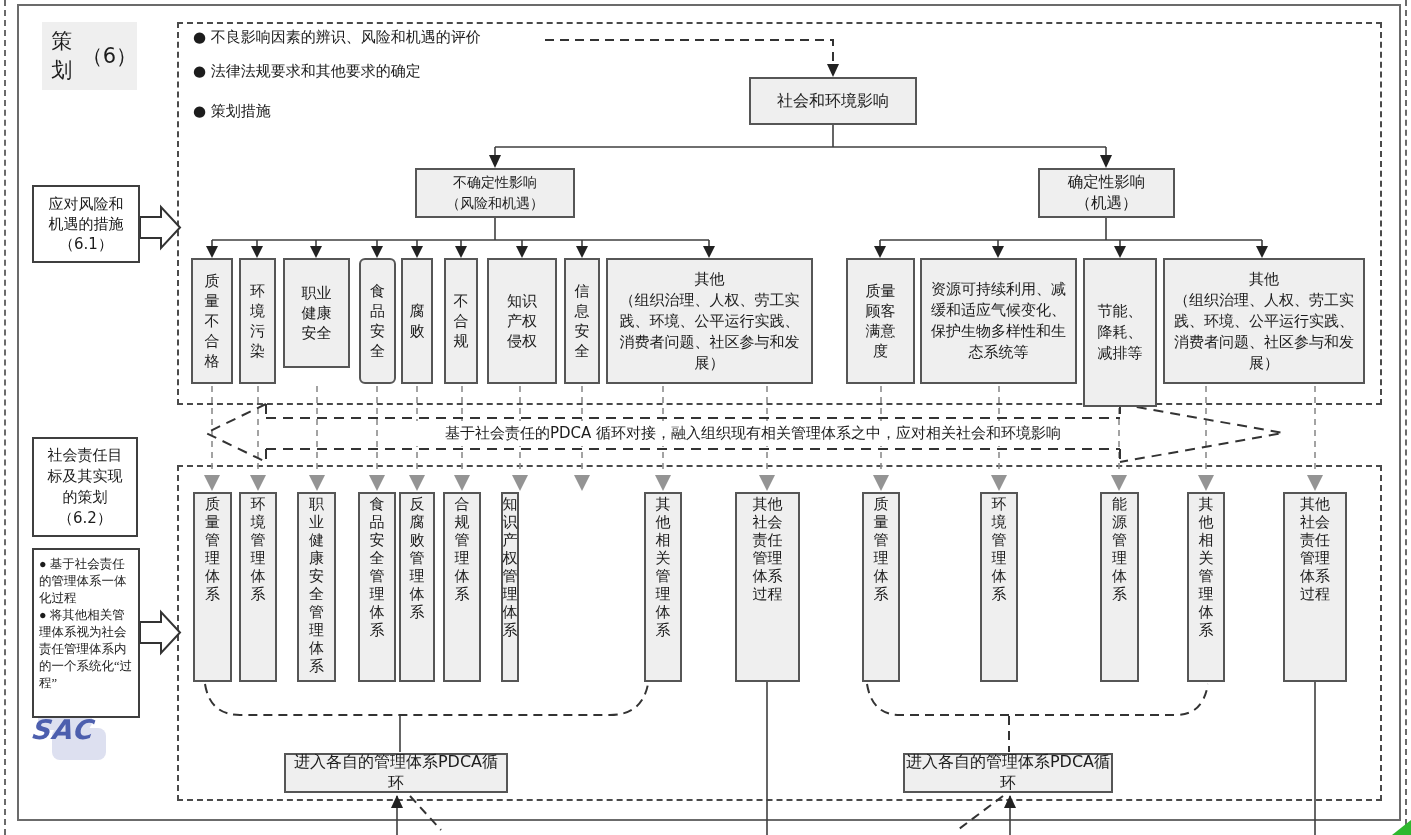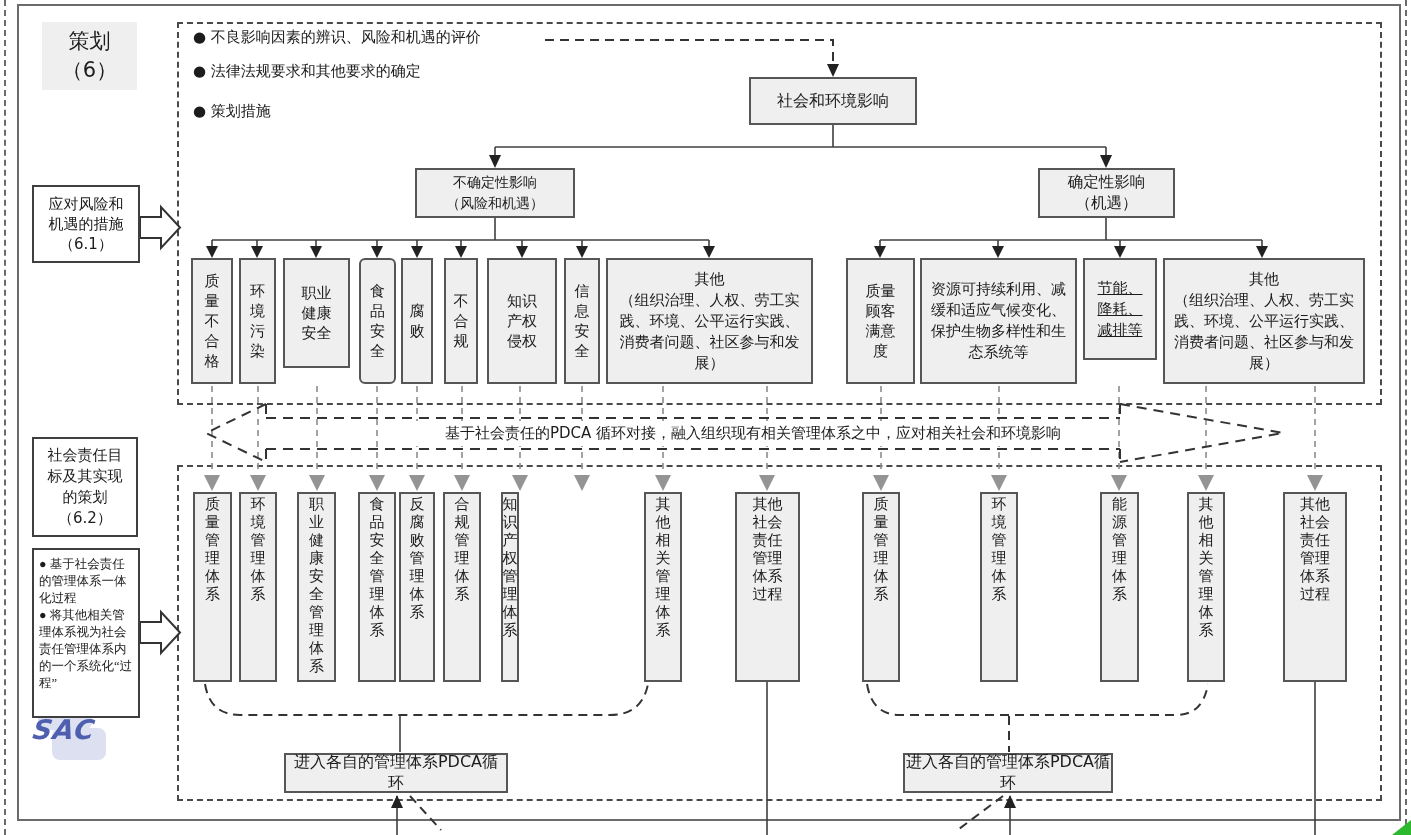--- a/index.html
+++ b/index.html
@@ -18,21 +18,21 @@
   .wbox{background:#ffffff;border:2px solid #3f3f3f;z-index:2;
         display:flex;align-items:center;justify-content:center;text-align:center;}
   .pre{white-space:pre-line;}
   
   .vtext .vin{word-break:break-all;line-height:20px;font-size:15px;letter-spacing:0;}
   .col1 .vin{width:17px;}
   .col2 .vin{width:34px;}
   .vtop{align-items:flex-start;padding-top:1px;}
   .vtop .vin{line-height:18px;}
   .hsmall{font-size:15px;line-height:21px;padding:2px 6px;}
-  .label-plain{background:#efefef;z-index:2;display:flex;flex-direction:column;
+  .label-plain{background:#efefef;z-index:2;display:flex;flex-direction:row;
                align-items:center;justify-content:center;text-align:center;}
   .band-text{background:#ffffff;z-index:4;display:flex;align-items:center;justify-content:center;
              font-size:15px;white-space:nowrap;}
   svg.layer{position:absolute;left:0;top:0;z-index:3;pointer-events:none;}
   svg.under{z-index:1;}
   .watermark{z-index:1;}
   .sac-shape{position:absolute;background:#dde0f0;border-radius:8px;}
   .sac-text{position:absolute;font-size:27px;font-weight:bold;font-style:italic;
             color:#4d5fae;letter-spacing:1px;transform:skewX(-8deg);}
 </style>
@@ -211,21 +211,21 @@
   <div class="abs gbox vtext col1" style="left:564px;top:258px;width:36px;height:126px;">
       <span class="vin">信息安全</span>
     </div>
   <div class="abs gbox hsmall pre" style="left:606px;top:258px;width:207px;height:126px;">其他
 （组织治理、人权、劳工实践、环境、公平运行实践、消费者问题、社区参与和发展）</div>
 
   <div class="abs gbox vtext col2" style="left:846px;top:258px;width:69px;height:126px;">
       <span class="vin">质量顾客满意度</span>
     </div>
   <div class="abs gbox hsmall" style="left:920px;top:258px;width:157px;height:126px;">资源可持续利用、减缓和适应气候变化、保护生物多样性和生态系统等</div>
-  <div class="abs gbox hsmall pre" style="left:1083px;top:258px;width:74px;height:102px;text-decoration:underline;">节能、
+  <div class="abs gbox hsmall pre" style="left:1083px;top:258px;width:74px;height:149px;">节能、
 降耗、
 减排等</div>
   <div class="abs gbox hsmall pre" style="left:1163px;top:258px;width:202px;height:126px;">其他
 （组织治理、人权、劳工实践、环境、公平运行实践、消费者问题、社区参与和发展）</div>
 
   <div class="abs wbox pre" style="left:32px;top:185px;width:108px;height:78px;font-size:15px;line-height:20px;">应对风险和
 机遇的措施
 （6.1）</div>
   <div class="abs wbox pre" style="left:32px;top:437px;width:106px;height:100px;font-size:15px;line-height:21px;">社会责任目
 标及其实现

